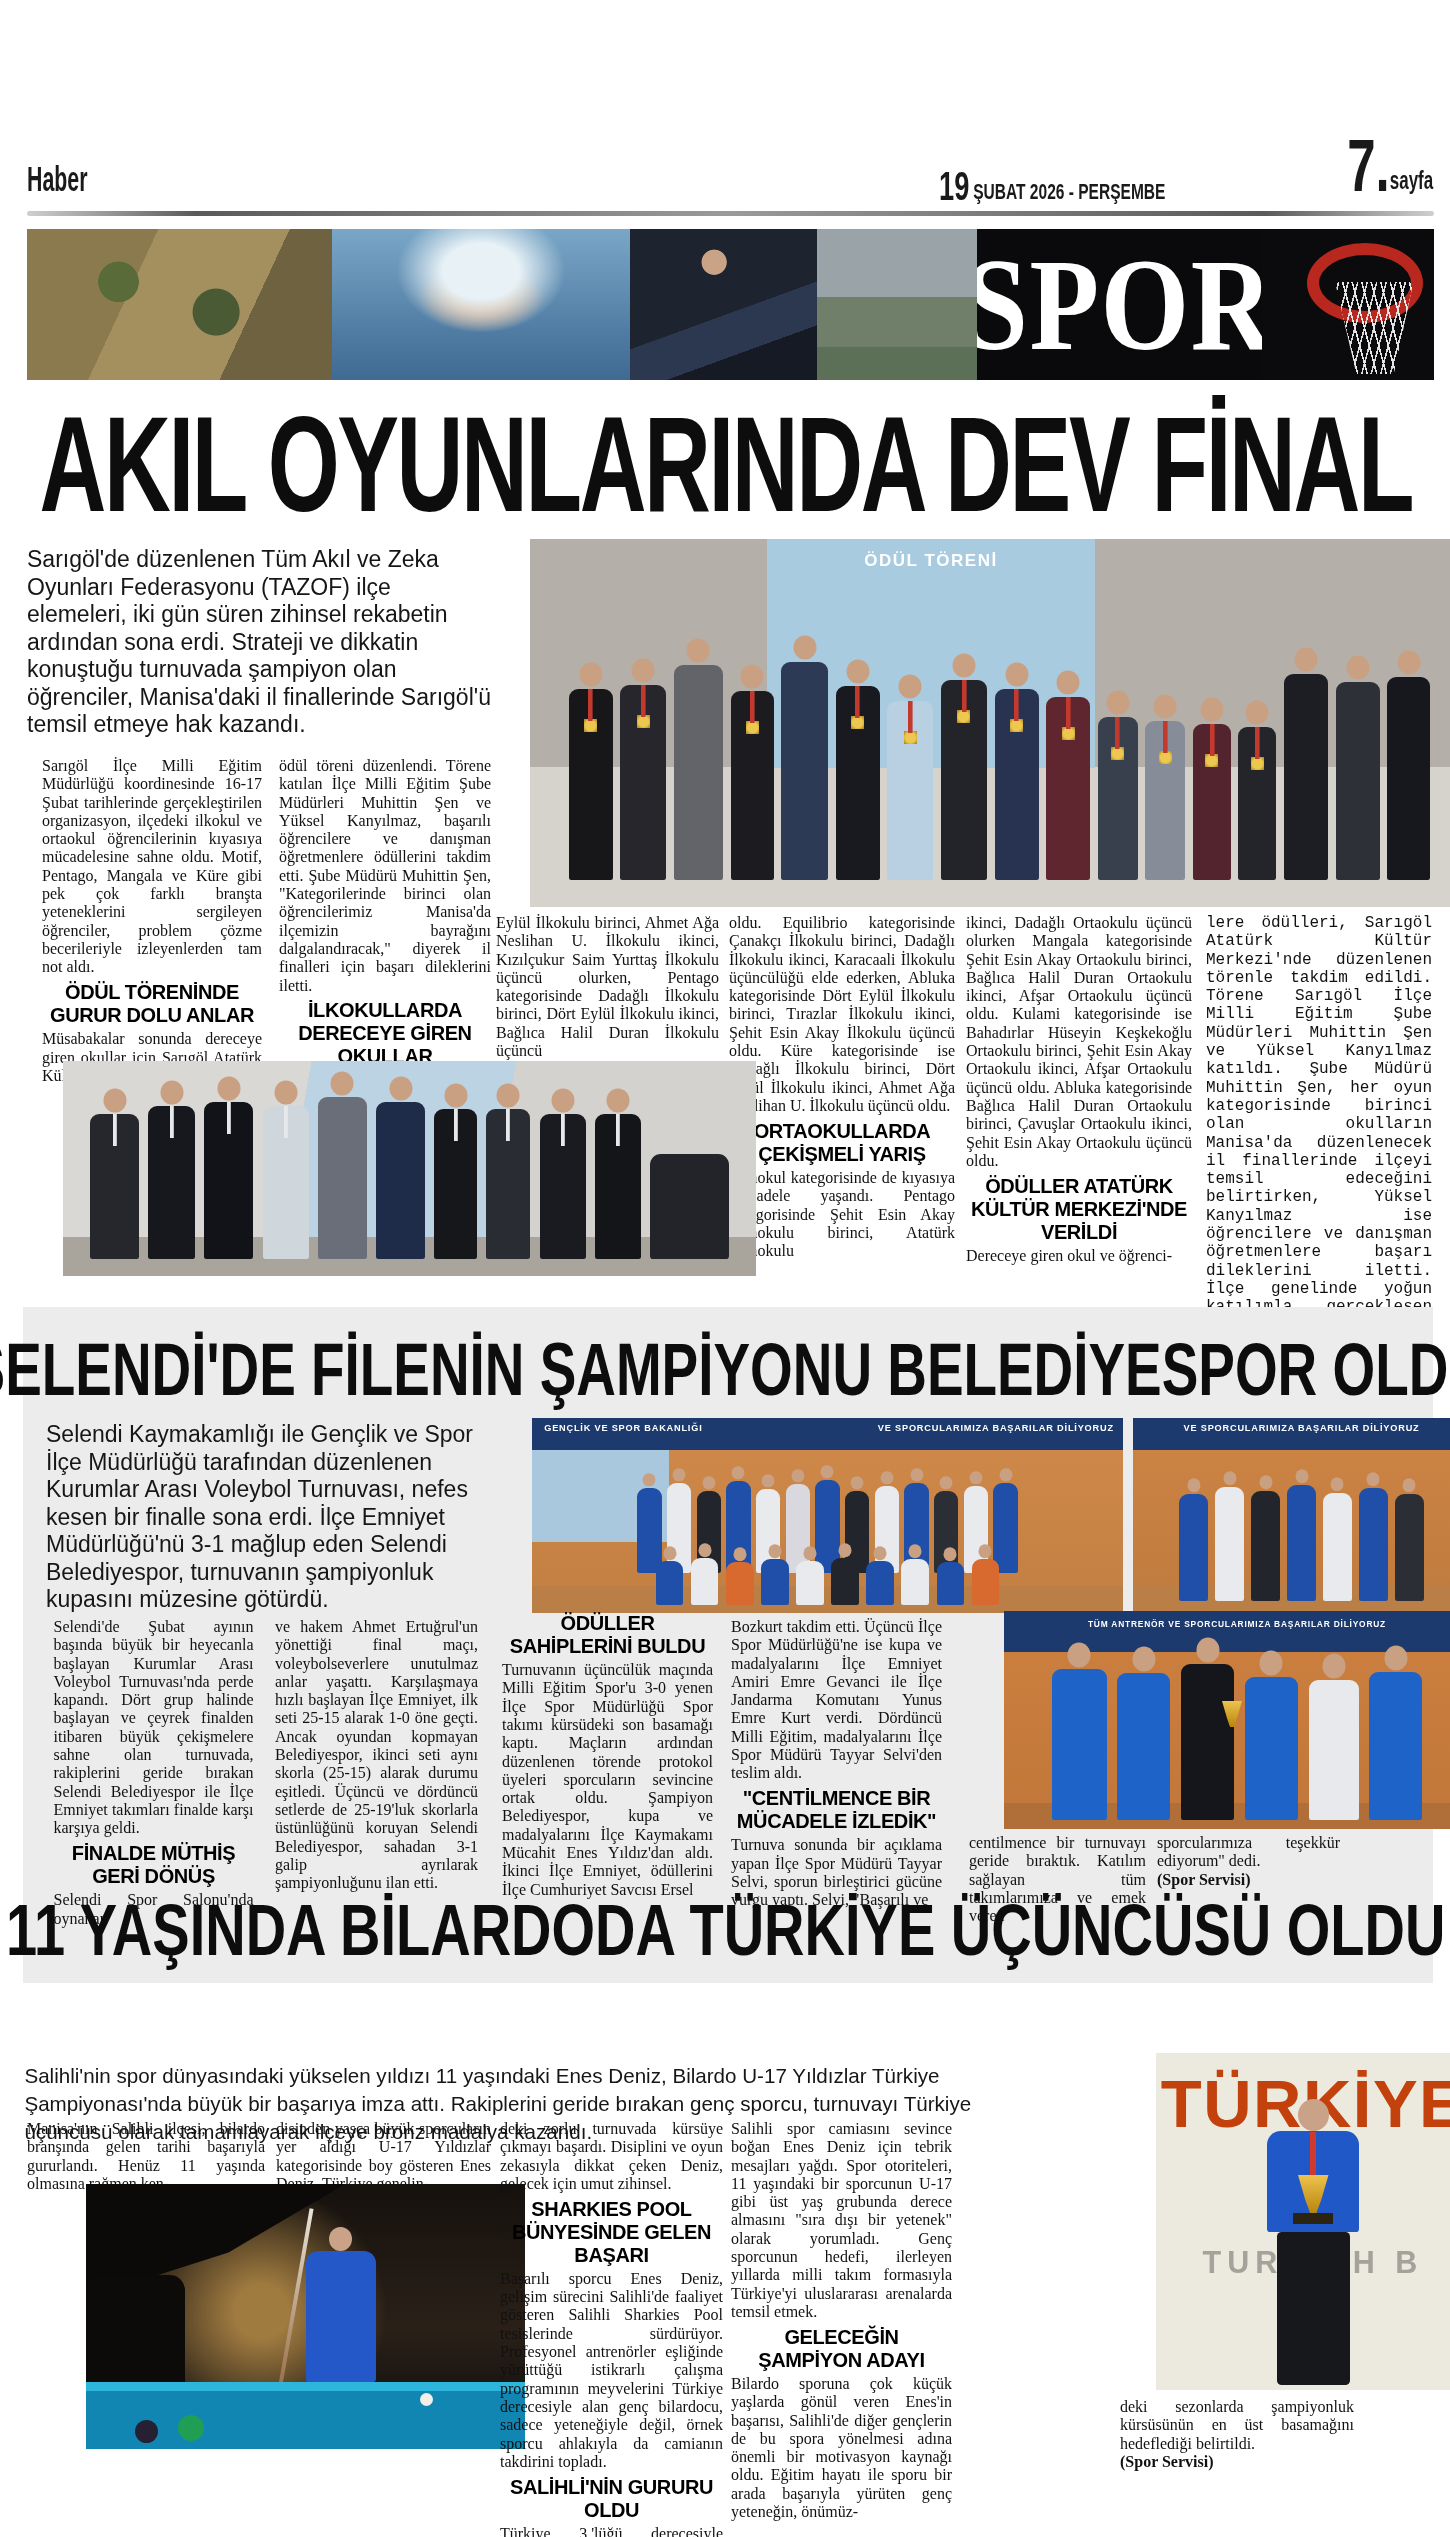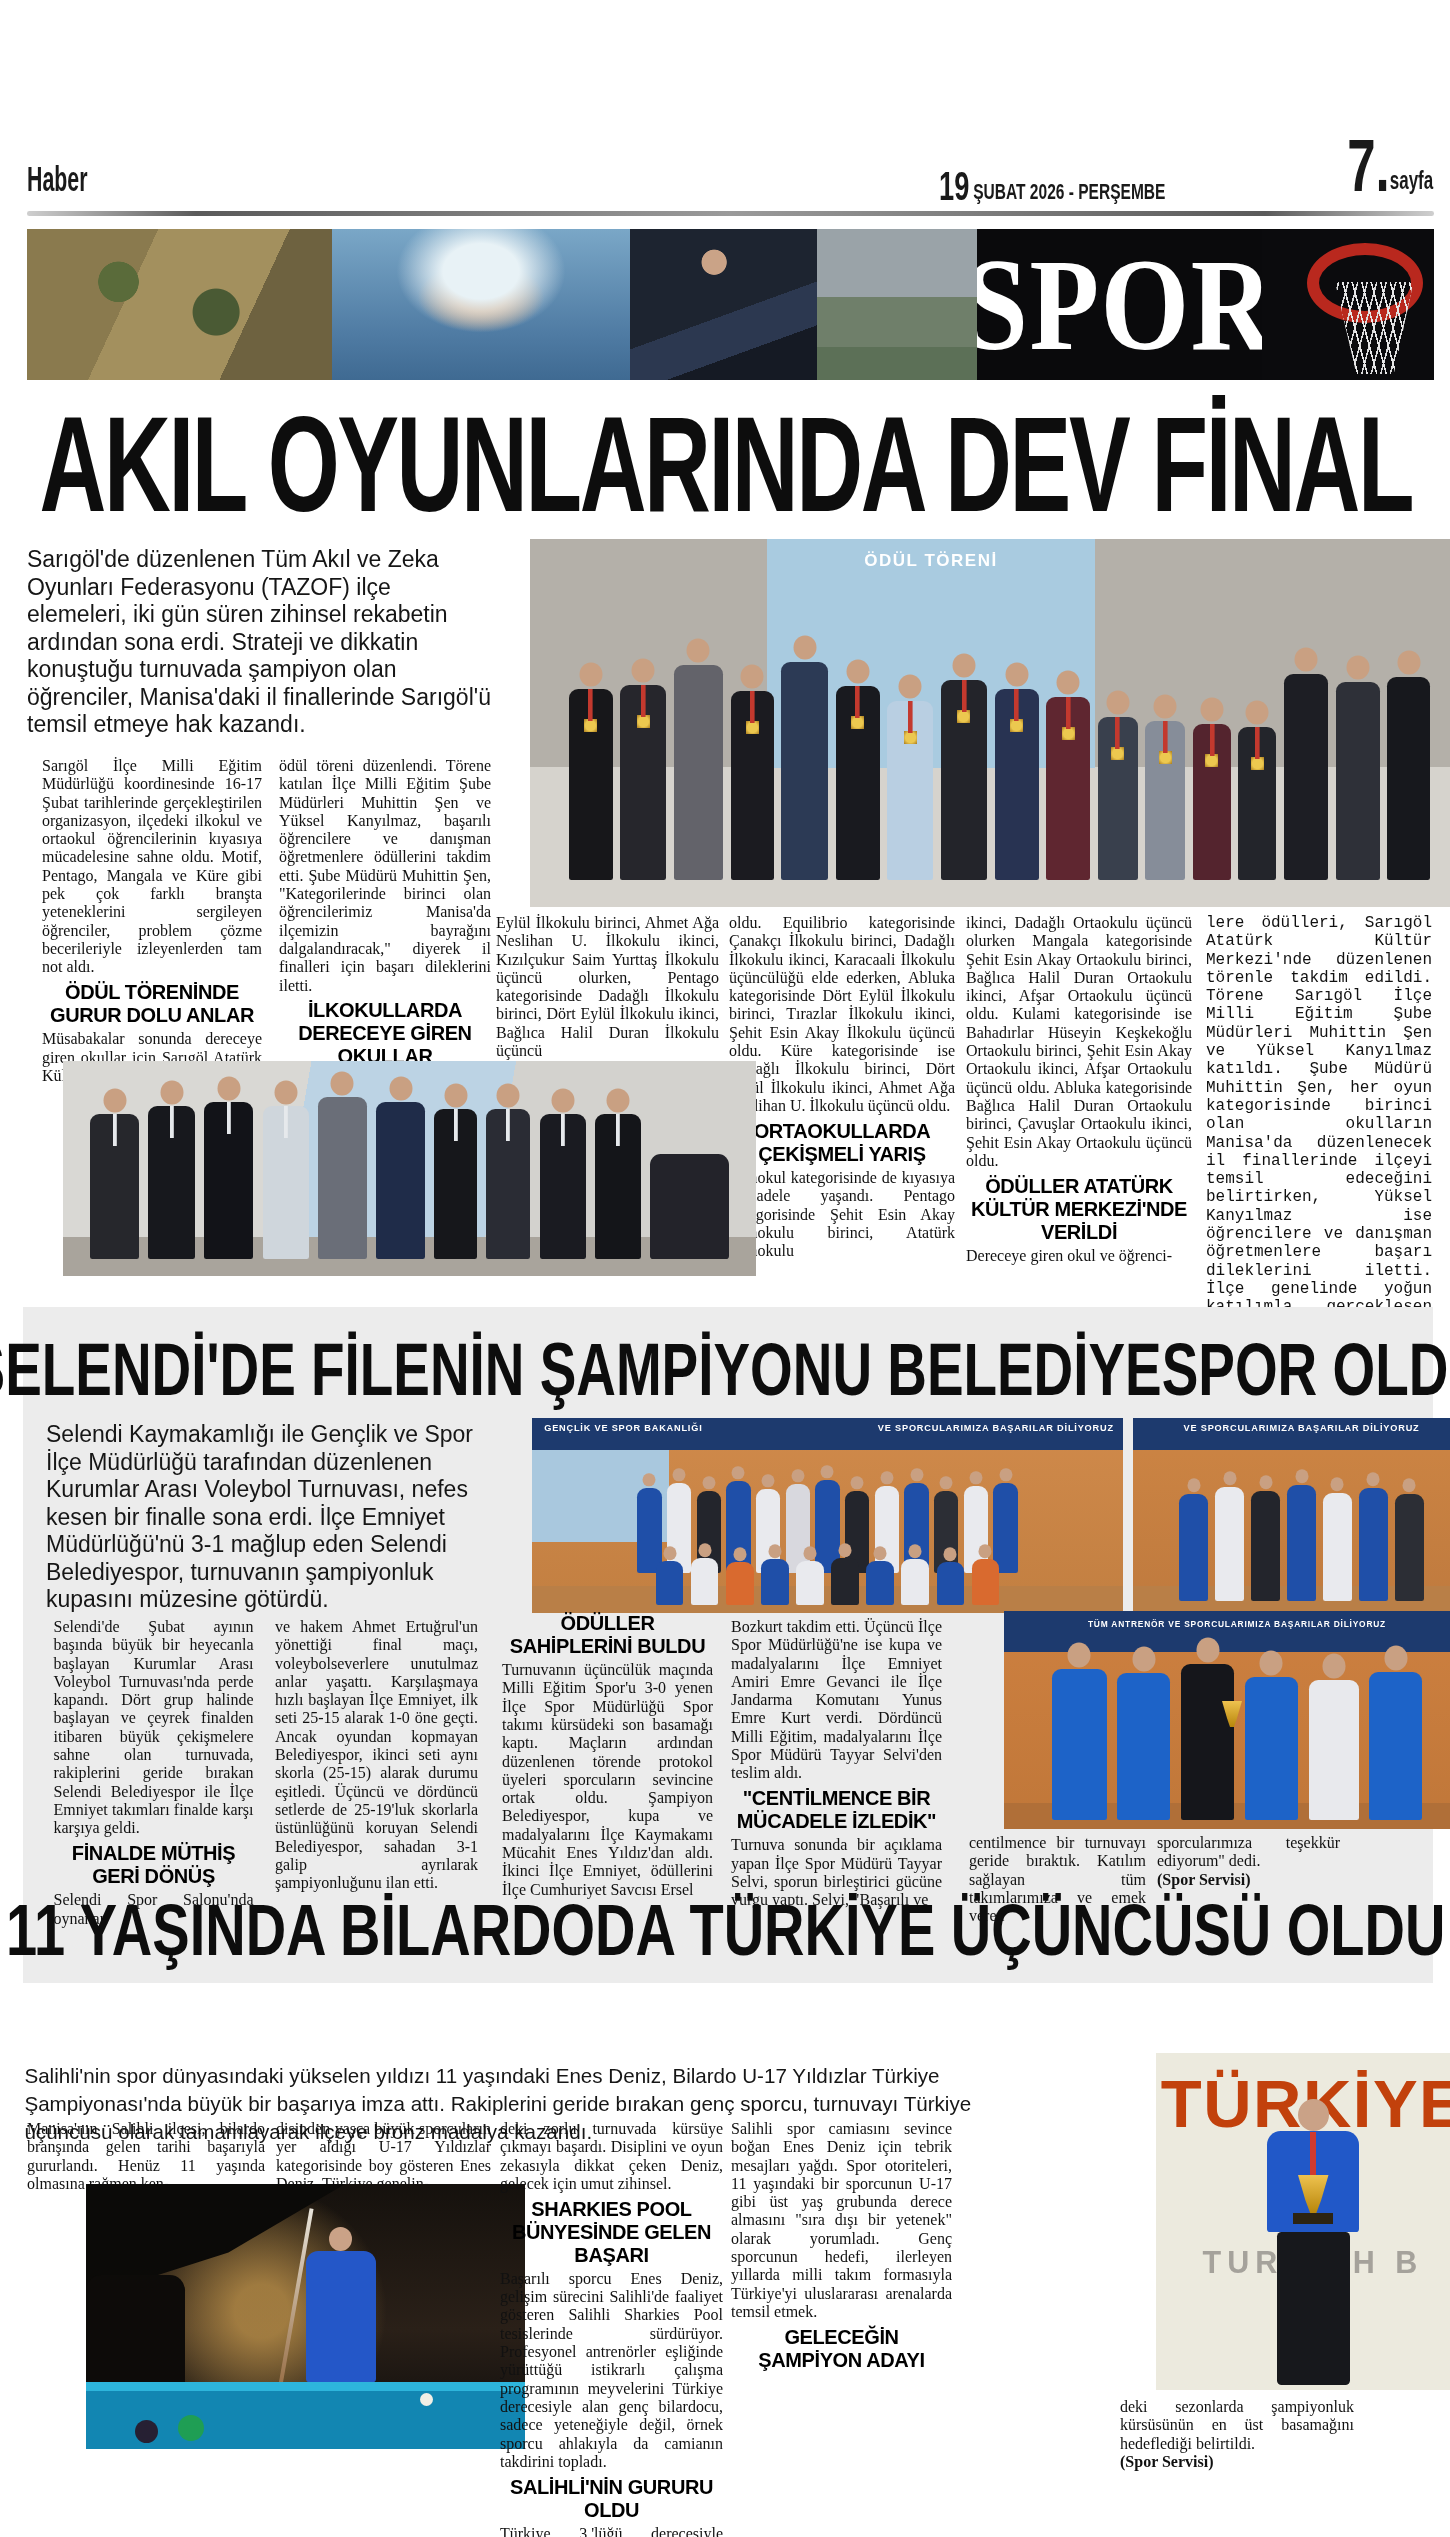--- a/index.html
+++ b/index.html
@@ -319,20 +319,21 @@
     <p>deki zorlu turnuvada kürsüye çıkmayı başardı. Disiplini ve oyun zekasıyla dikkat çeken Deniz, gelecek için umut zihinsel.</p>
     <h3 class="subhead">SHARKIES POOL BÜNYESİNDE GELEN BAŞARI</h3>
     <p>Başarılı sporcu Enes Deniz, gelişim sürecini Salihli'de faaliyet gösteren Salihli Sharkies Pool tesislerinde sürdürüyor. Profesyonel antrenörler eşliğinde yürüttüğü istikrarlı çalışma programının meyvelerini Türkiye derecesiyle alan genç bilardocu, sadece yeteneğiyle değil, örnek sporcu ahlakıyla da camianın takdirini topladı.</p>
     <h3 class="subhead">SALİHLİ'NİN GURURU OLDU</h3>
     <p>Türkiye 3.'lüğü derecesiyle ailesini ve</p>
   </div>
 
   <div class="abs body" style="left:731px;top:2120px;width:221px;">
     <p>Salihli spor camiasını sevince boğan Enes Deniz için tebrik mesajları yağdı. Spor otoriteleri, 11 yaşındaki bir sporcunun U-17 gibi üst yaş grubunda derece almasını "sıra dışı bir yetenek" olarak yorumladı. Genç sporcunun hedefi, ilerleyen yıllarda milli takım formasıyla Türkiye'yi uluslararası arenalarda temsil etmek.</p>
     <h3 class="subhead">GELECEĞİN ŞAMPİYON ADAYI</h3>
+    <p>Bilardo sporuna çok küçük yaşlarda gönül veren Enes'in başarısı, Salihli'de diğer gençlerin de bu spora yönelmesi adına önemli bir motivasyon kaynağı oldu. Eğitim hayatı ile sporu bir arada başarıyla yürüten genç yeteneğin, önümüz-</p>
   </div>
 
   <div class="photo" style="left:1120px;top:2053px;width:314px;height:337px;background:#eceade;">
     <div class="abs" style="left:0;top:12.2px;width:314px;text-align:center;font-family:'Liberation Sans',sans-serif;font-weight:bold;font-size:67px;color:#c2410c;letter-spacing:1.5px;white-space:nowrap;overflow:hidden;">TÜRKİYE</div>
     <div class="abs" style="left:0;top:192px;width:314px;text-align:center;font-family:'Liberation Sans',sans-serif;font-weight:bold;font-size:30.5px;color:#a5a29b;letter-spacing:6.1px;white-space:nowrap;overflow:hidden;">TURKISH B</div>
     <div class="abs" style="left:142px;top:46px;width:30.5px;height:32px;border-radius:50%;background:#caa287;"></div>
     <div class="abs" style="left:111px;top:78px;width:92px;height:101px;border-radius:13.7px 13.7px 3.1px 3.1px;background:#2158c8;"></div>
     <div class="abs" style="left:154px;top:79px;width:6.1px;height:47px;background:#d03a2e;"></div>
     <div class="abs" style="left:142px;top:122px;width:30.5px;height:38px;background:linear-gradient(#eec24f,#b8860b);clip-path:polygon(0 0,100% 0,76% 66%,60% 100%,40% 100%,24% 66%);"></div>
     <div class="abs" style="left:137px;top:160px;width:40px;height:10.7px;background:#2c2413;"></div>

